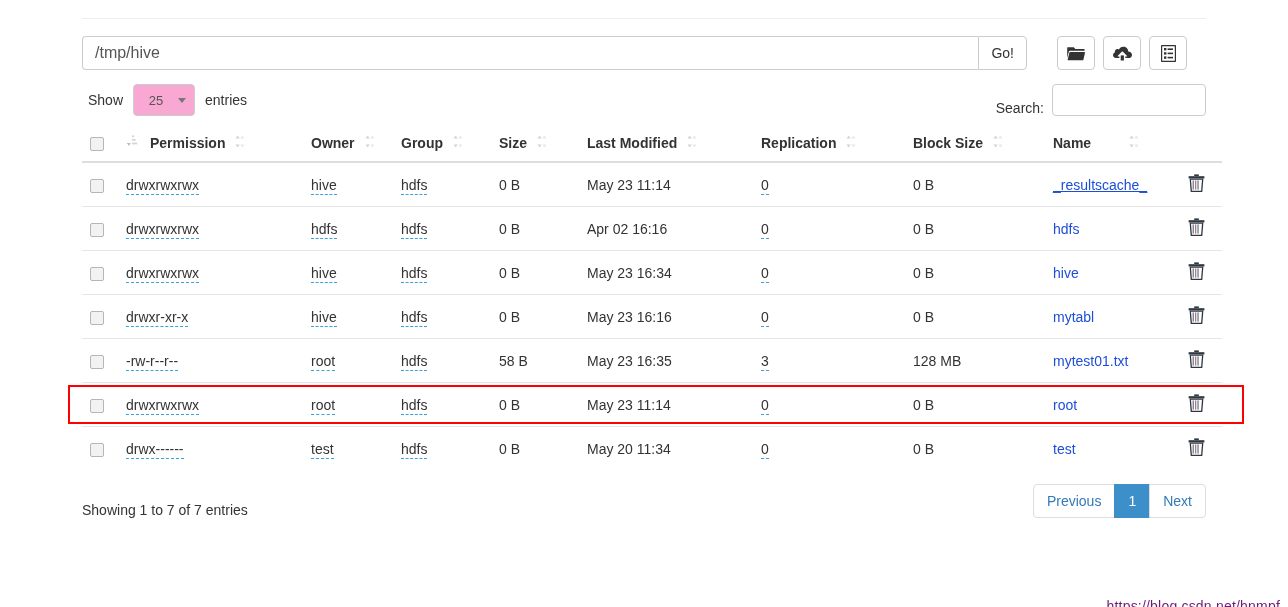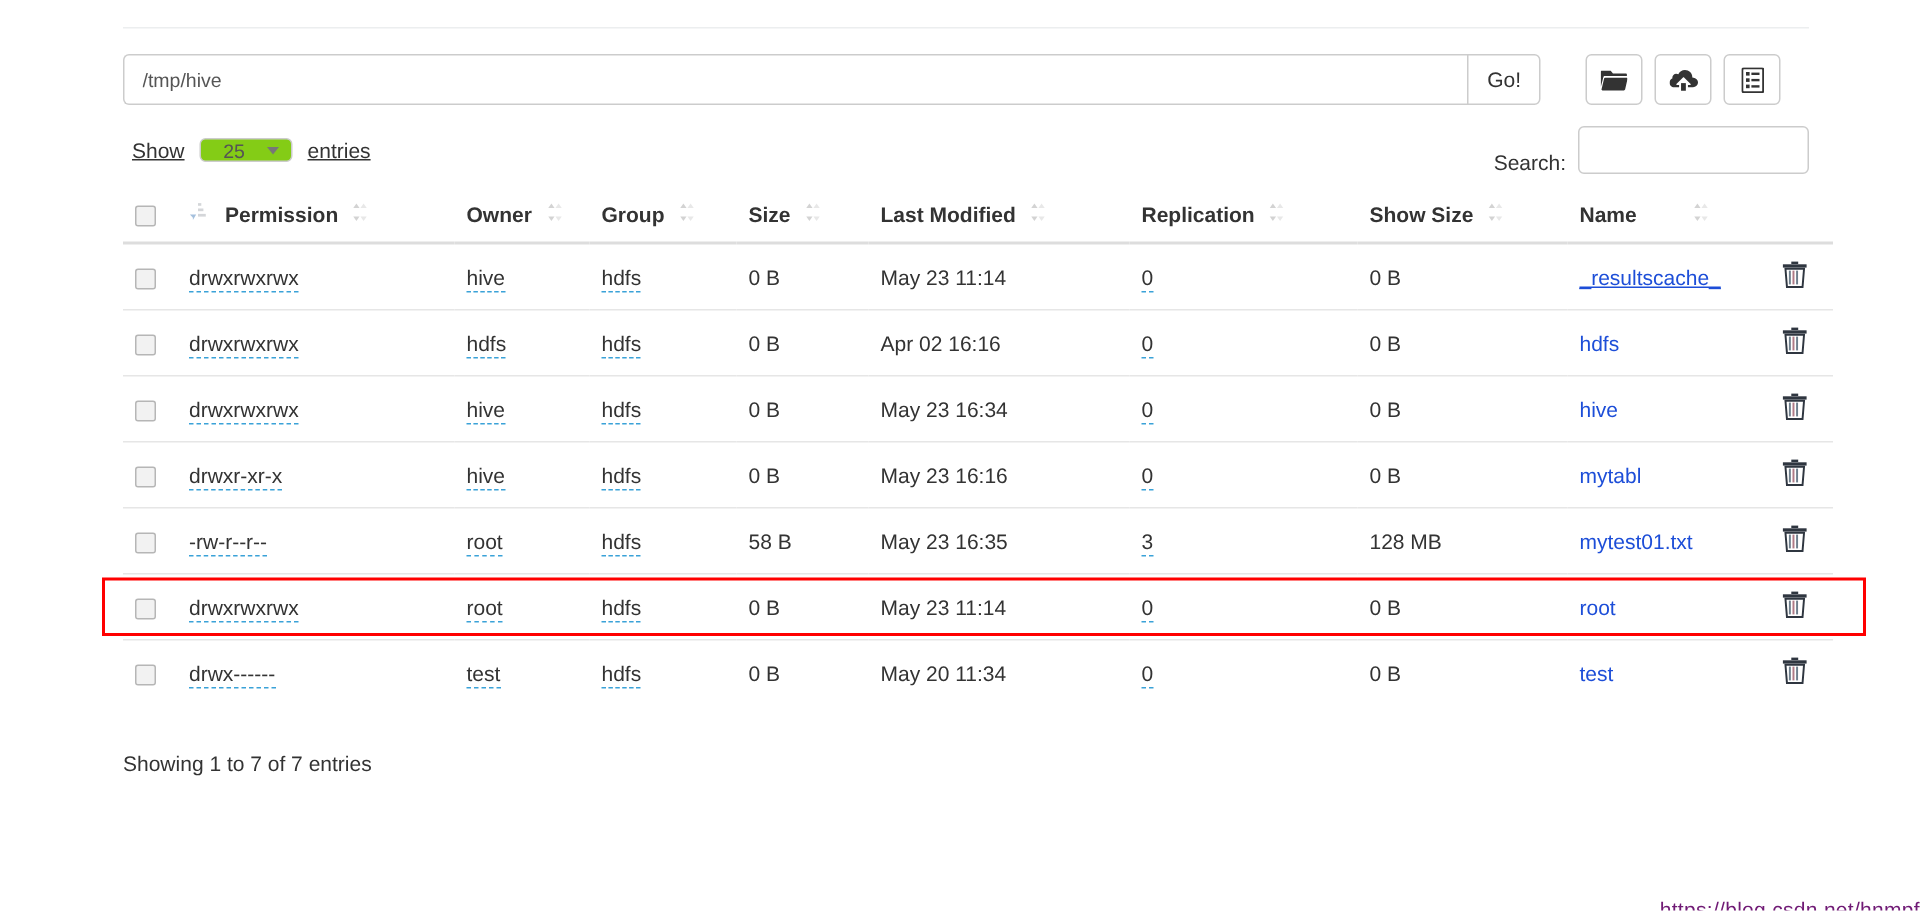--- a/index.html
+++ b/index.html
@@ -35,21 +35,21 @@
     width: 1104px;
   }
   .input-group { display: flex; flex: 0 0 945px; }
   .path-input {
     flex: 1 1 auto;
     height: 34px;
     border: 1px solid #cccccc;
     border-right: none;
     border-radius: 4px 0 0 4px;
     padding: 6px 12px;
-    font-size: 13px;
+    font-size: 16px;
     color: #555555;
     background: #ffffff;
     outline: none;
     font-family: "Liberation Sans", sans-serif;
   }
   .go-btn {
     height: 34px;
     min-width: 47px;
     border: 1px solid #cccccc;
     border-radius: 0 4px 4px 0;
@@ -73,28 +73,28 @@
   .tool-btn svg { display: block; }
 
   
   .dt-controls {
     display: flex;
     align-items: center;
     justify-content: space-between;
     margin: 14px 82px 0 82px;
   }
   .dt-length { font-size: 14px; color: #333333; display: flex; align-items: center; }
-  .dt-length .lbl { margin: 0 6px; text-decoration: underline; }
+  .dt-length .lbl { margin: 0 6px; }
   .select-box {
     position: relative;
     display: inline-block;
-    width: 62px; height: 16px;
+    width: 62px; height: 32px;
     border: 1px solid #cccccc;
     border-radius: 4px;
-    background: #84cc16;
+    background: #f9a8d4;
     margin: 0 4px;
   }
   .select-box .sel-val {
     position: absolute;
     left: 0; right: 16px; top: 0; bottom: 0;
     display: flex; align-items: center; justify-content: center;
     font-size: 13px; color: #555555;
   }
   .select-box .caret {
     position: absolute;
@@ -391,21 +391,21 @@
               <span class="sort-ico">
                 <svg width="10" height="13" viewBox="0 0 10 13">
                     <path d="M2.6 0.6 L4.7 3.6 L0.5 3.6 Z M2.6 12.4 L0.5 9.4 L4.7 9.4 Z" fill="#999"></path>
                     <path d="M7.4 0.6 L9.5 3.6 L5.3 3.6 Z M7.4 12.4 L5.3 9.4 L9.5 9.4 Z" fill="#c9c9c9"></path>
                   </svg>
               </span>
             </span>
           </th>
           <th>
             <span class="sort-wrap">
-              <span>Show Size</span>
+              <span>Block Size</span>
               <span class="sort-ico">
                 <svg width="10" height="13" viewBox="0 0 10 13">
                     <path d="M2.6 0.6 L4.7 3.6 L0.5 3.6 Z M2.6 12.4 L0.5 9.4 L4.7 9.4 Z" fill="#999"></path>
                     <path d="M7.4 0.6 L9.5 3.6 L5.3 3.6 Z M7.4 12.4 L5.3 9.4 L9.5 9.4 Z" fill="#c9c9c9"></path>
                   </svg>
               </span>
             </span>
           </th>
           <th>
             <span class="sort-wrap">
@@ -570,17 +570,22 @@
               </button></td>
           </tr>
         </tbody>
     </table>
   </div>
 
   <div class="hl-box"></div>
 
   <div class="dt-footer">
     <div class="dt-info">Showing 1 to 7 of 7 entries</div>
+    <div class="pagination">
+      <button class="pg">Previous</button>
+      <button class="pg active">1</button>
+      <button class="pg">Next</button>
+    </div>
   </div>
 
   <div class="bottom-rule"></div>
   <div class="watermark">https://blog.csdn.net/hnmpf</div>
 </div>
 
 </body></html>

